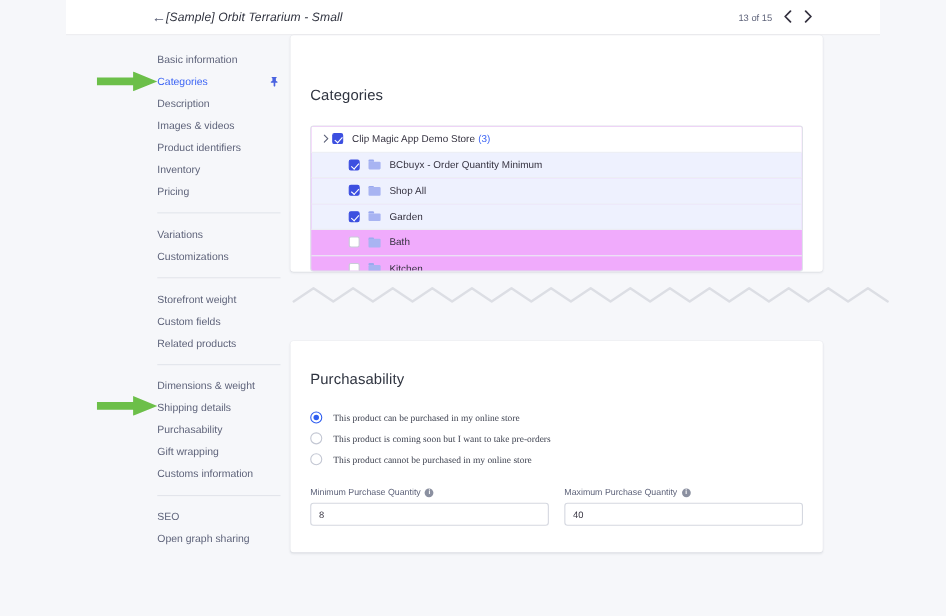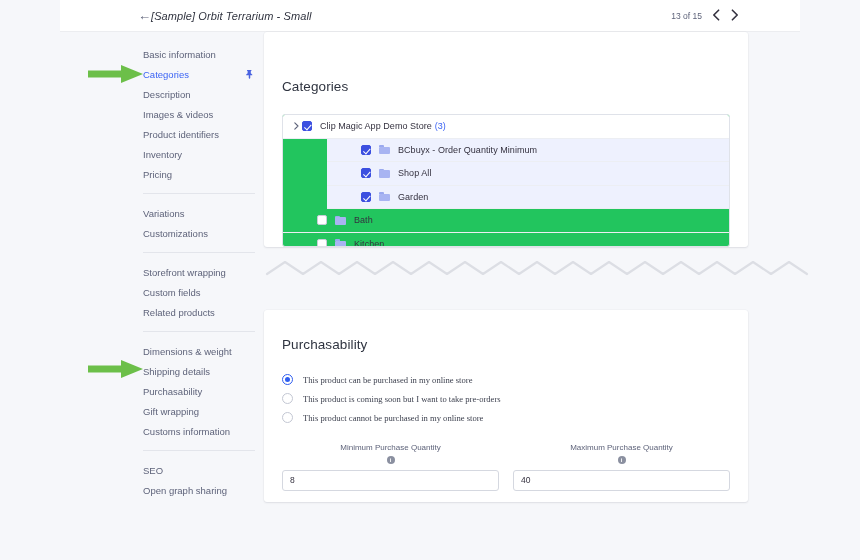--- a/index.html
+++ b/index.html
@@ -76,31 +76,31 @@
     font-size:13.5px;color:#2f3440;font-weight:400;
     letter-spacing:0.1px;
   }
 
   
   #categories-card{left:264px;top:32px;width:484px;height:215px;overflow:hidden;}
   #categories-card .card-title{position:absolute;left:18px;top:47px;}
   .tree-box{
     position:absolute;left:18px;top:82px;right:18px;bottom:0;
     border:1px solid #dfe2e9;border-radius:3px;
-    overflow:hidden;background:#22c55e;
+    overflow:hidden;background:#f0abfc;
   }
   .tree-row{
     display:flex;align-items:center;height:22.5px;
     border-bottom:1px solid #eceef3;
     font-size:9px;color:#34313f;
     cursor:pointer;
   }
   .tree-row.root{padding-left:7px;background:#fff;}
   .tree-row.child{padding-left:34px;}
-  .tree-row.sel{background:#eef1fe;margin-left:44px;}
+  .tree-row.sel{background:#eef1fe;}
   .tree-row .chev{
     width:12px;color:#5e637a;font-size:9px;line-height:1;
     display:flex;align-items:center;justify-content:center;
   }
   .cbx{
     width:10px;height:10px;border-radius:2px;flex:0 0 auto;
     box-sizing:border-box;position:relative;
   }
   .cbx.on{background:#3c4fe0;border:1px solid #3c4fe0;}
   .cbx.on:after{
@@ -145,21 +145,21 @@
   }
   .radio-label{margin-left:10px;font-size:8.6px;color:#3b3f4d;}
 
   .fields{
     position:absolute;left:18px;top:133px;right:18px;
     display:flex;gap:14px;
   }
   .field{flex:1;}
   .field-label{
     font-size:8px;color:#5e637a;margin-bottom:5px;
-    display:flex;align-items:center;gap:4px;flex-direction:column;
+    display:flex;align-items:center;gap:4px;
   }
   .help-icon{
     width:8px;height:8px;border-radius:50%;background:#8b90a0;
     color:#fff;font-size:6px;line-height:8px;text-align:center;
     display:inline-block;flex:0 0 auto;font-weight:700;
   }
   .field-input{
     width:100%;box-sizing:border-box;height:21px;
     border:1px solid #d5d8e0;border-radius:3px;background:#fff;
     font-family:"Liberation Sans", sans-serif;
@@ -226,21 +226,21 @@
     </div>
     <div class="nav-item">
       <span class="nav-label">Customizations</span>
     </div>
   </div>
 
   <div class="nav-sep"></div>
 
   <div class="nav-group">
     <div class="nav-item">
-      <span class="nav-label">Storefront wrapping</span>
+      <span class="nav-label">Storefront weight</span>
     </div>
     <div class="nav-item">
       <span class="nav-label">Custom fields</span>
     </div>
     <div class="nav-item">
       <span class="nav-label">Related products</span>
     </div>
   </div>
 
   <div class="nav-sep"></div>

